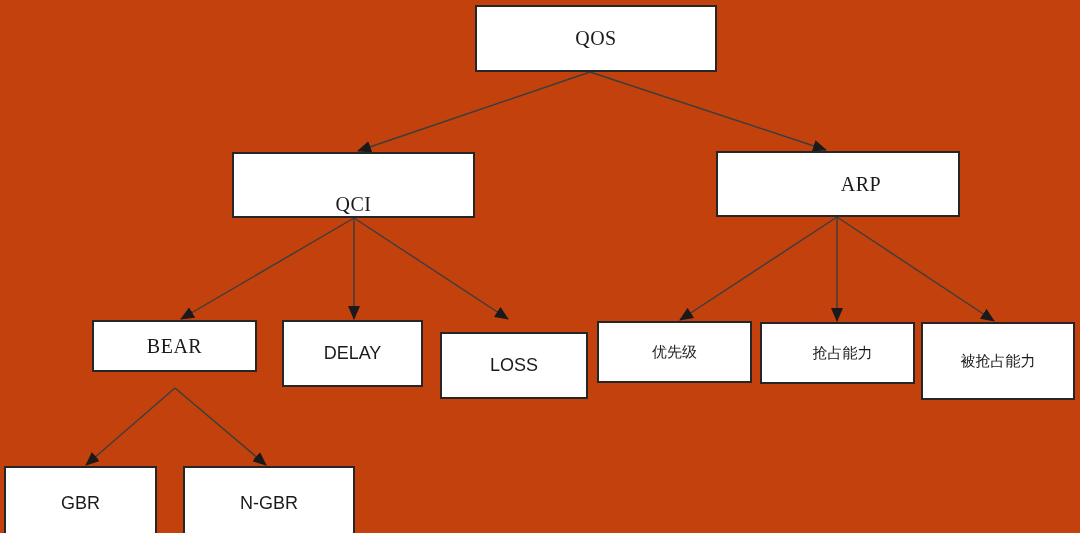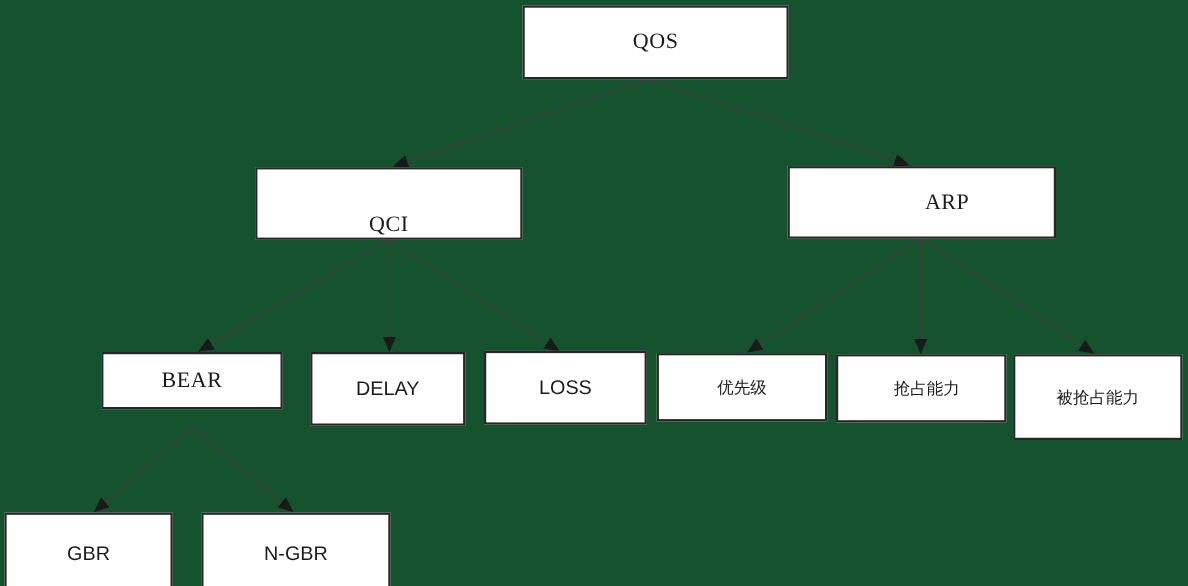--- a/index.html
+++ b/index.html
@@ -4,21 +4,21 @@
 <style>
   html, body {
     margin: 0;
     padding: 0;
     background: #ffffff;
   }
   .canvas {
     position: relative;
     width: 1080px;
     height: 533px;
-    background: #14532d;
+    background: #c2410c;
     overflow: hidden;
     font-family: "Liberation Sans", "DejaVu Sans", sans-serif;
   }
   .connector-layer {
     position: absolute;
     left: 0;
     top: 0;
     width: 1080px;
     height: 533px;
     pointer-events: none;
@@ -49,21 +49,21 @@
   .cjk {
     font-family: "Liberation Sans", "DejaVu Sans", sans-serif;
     font-size: 15px;
   }
   
   .n-qos         { left: 475px; top: 5px;   width: 242px; height: 67px; }
   .n-qci         { left: 232px; top: 152px; width: 243px; height: 66px; align-items: flex-end; }
   .n-arp         { left: 716px; top: 151px; width: 244px; height: 66px; padding-left: 46px; }
   .n-bear        { left: 92px;  top: 320px; width: 165px; height: 52px; }
   .n-delay       { left: 282px; top: 320px; width: 141px; height: 67px; }
-  .n-loss        { left: 440px; top: 319px; width: 148px; height: 67px; }
+  .n-loss        { left: 440px; top: 332px; width: 148px; height: 67px; }
   .n-priority    { left: 597px; top: 321px; width: 155px; height: 62px; }
   .n-preempt     { left: 760px; top: 322px; width: 155px; height: 62px; padding-left: 10px; }
   .n-preemptable { left: 921px; top: 322px; width: 154px; height: 78px; }
   .n-gbr         { left: 4px;   top: 466px; width: 153px; height: 75px; }
   .n-ngbr        { left: 183px; top: 466px; width: 172px; height: 75px; }
 </style>
 </head>
 <body>
 
 <div class="canvas">

